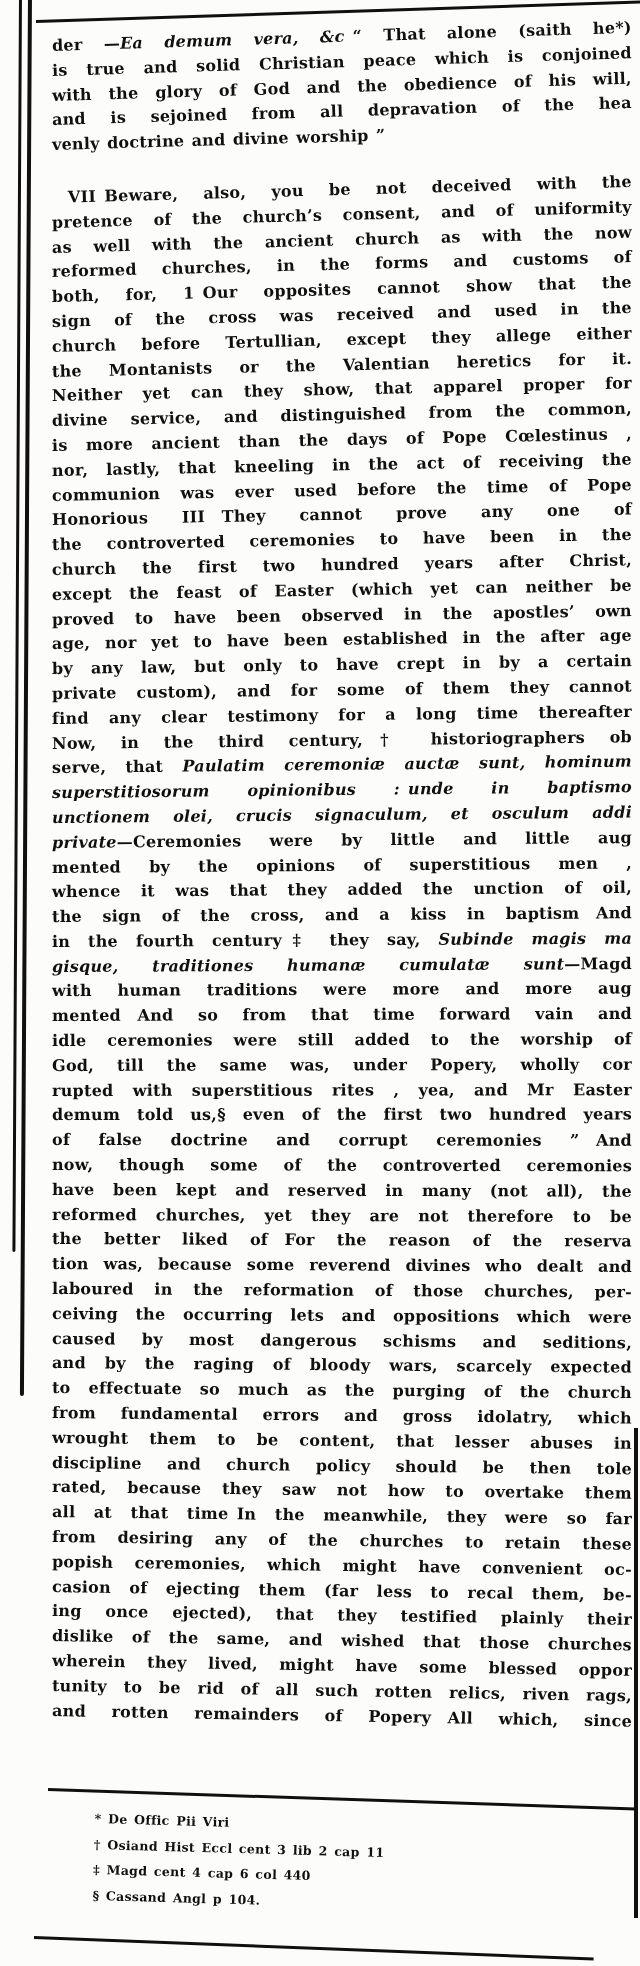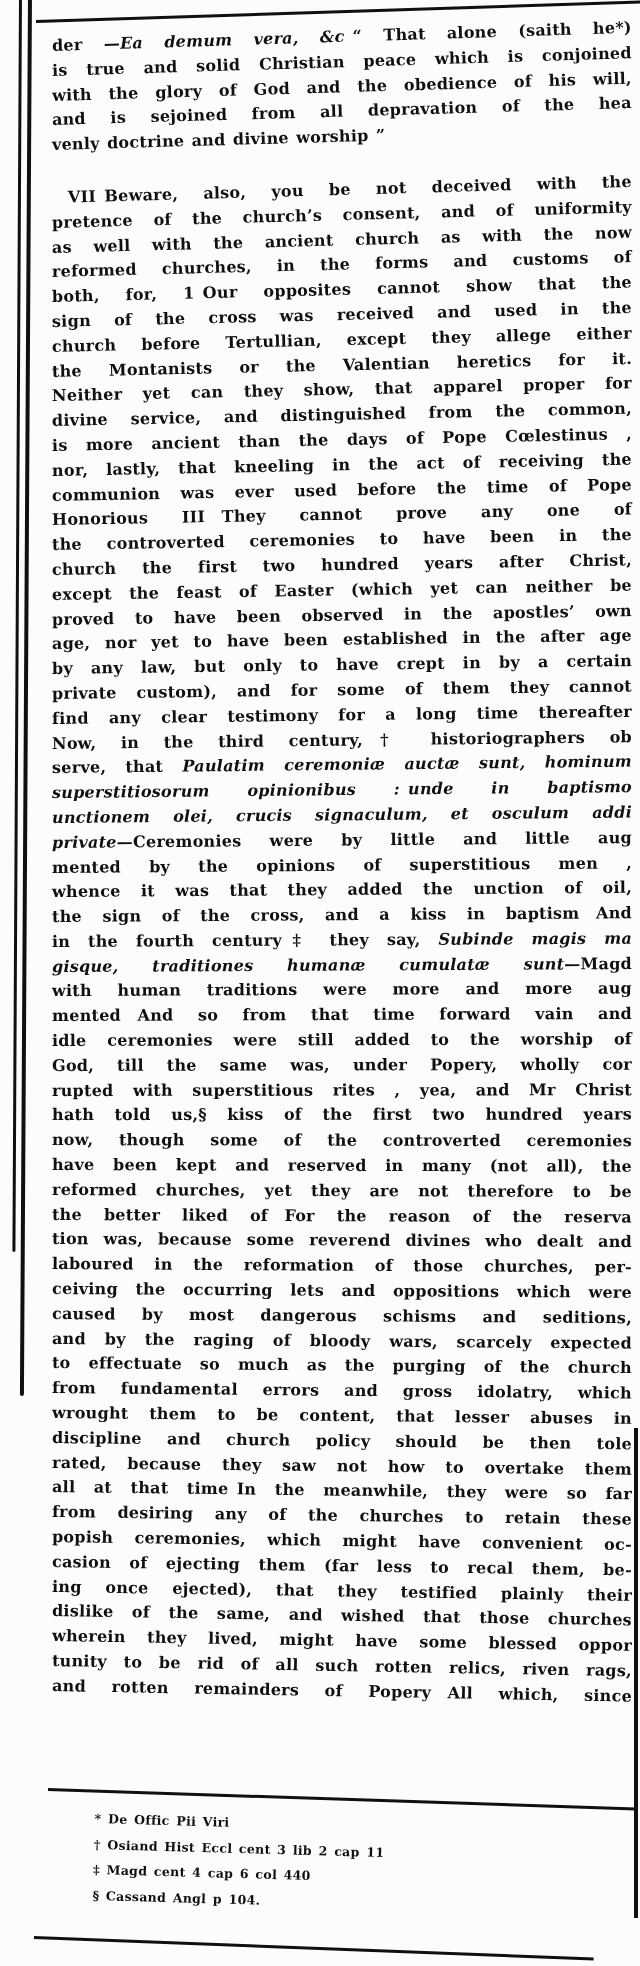--- a/index.html
+++ b/index.html
@@ -89,22 +89,23 @@
       <div class="tl" style="transform: rotate(-0.501deg);"><span class="it">private</span><span>—Ceremonies were by little and little aug</span></div>
       <div class="tl" style="transform: rotate(-0.459deg);"><span>mented by the opinions of superstitious men ,</span></div>
       <div class="tl" style="transform: rotate(-0.417deg);"><span>whence it was that they added the unction of oil,</span></div>
       <div class="tl" style="transform: rotate(-0.375deg);"><span>the sign of the cross, and a kiss in baptism  And</span></div>
       <div class="tl" style="transform: rotate(-0.333deg);"><span>in the fourth century‡ they say, </span><span class="it">Subinde magis ma</span></div>
       <div class="tl" style="transform: rotate(-0.291deg);"><span class="it">gisque, traditiones humanæ cumulatæ sunt</span><span>—Magd</span></div>
       <div class="tl" style="transform: rotate(-0.249deg);"><span>with human traditions were more and more aug</span></div>
       <div class="tl" style="transform: rotate(-0.207deg);"><span>mented  And so from that time forward vain and</span></div>
       <div class="tl" style="transform: rotate(-0.165deg);"><span>idle ceremonies were still added to the worship of</span></div>
       <div class="tl" style="transform: rotate(-0.124deg);"><span>God, till the same was, under Popery, wholly cor</span></div>
-      <div class="tl" style="transform: rotate(-0.082deg);"><span>rupted with superstitious rites , yea, and Mr Christ</span></div>
-      <div class="tl" style="transform: rotate(-0.04deg);"><span>hath told us,§ kiss of the first two hundred years</span></div>
+      <div class="tl" style="transform: rotate(-0.082deg);"><span>rupted with superstitious rites , yea, and Mr Easter</span></div>
+      <div class="tl" style="transform: rotate(-0.04deg);"><span>demum told us,§ even of the first two hundred years</span></div>
+      <div class="tl" style="transform: rotate(0.086deg);"><span>of false doctrine and corrupt ceremonies ”  And</span></div>
       <div class="tl" style="transform: rotate(0.128deg);"><span>now, though some of the controverted ceremonies</span></div>
       <div class="tl" style="transform: rotate(0.17deg);"><span>have been kept and reserved in many (not all), the</span></div>
       <div class="tl" style="transform: rotate(0.212deg);"><span>reformed churches, yet they are not therefore to be</span></div>
       <div class="tl" style="transform: rotate(0.254deg);"><span>the better liked of  For the reason of the reserva</span></div>
       <div class="tl" style="transform: rotate(0.296deg);"><span>tion was, because some reverend divines who dealt and</span></div>
       <div class="tl" style="transform: rotate(0.338deg);"><span>laboured in the reformation of those churches, per-</span></div>
       <div class="tl" style="transform: rotate(0.379deg);"><span>ceiving the occurring lets and oppositions which were</span></div>
       <div class="tl" style="transform: rotate(0.421deg);"><span>caused by most dangerous schisms and seditions,</span></div>
       <div class="tl" style="transform: rotate(0.463deg);"><span>and by the raging of bloody wars, scarcely expected</span></div>
       <div class="tl" style="transform: rotate(0.505deg);"><span>to effectuate so much as the purging of the church</span></div>

